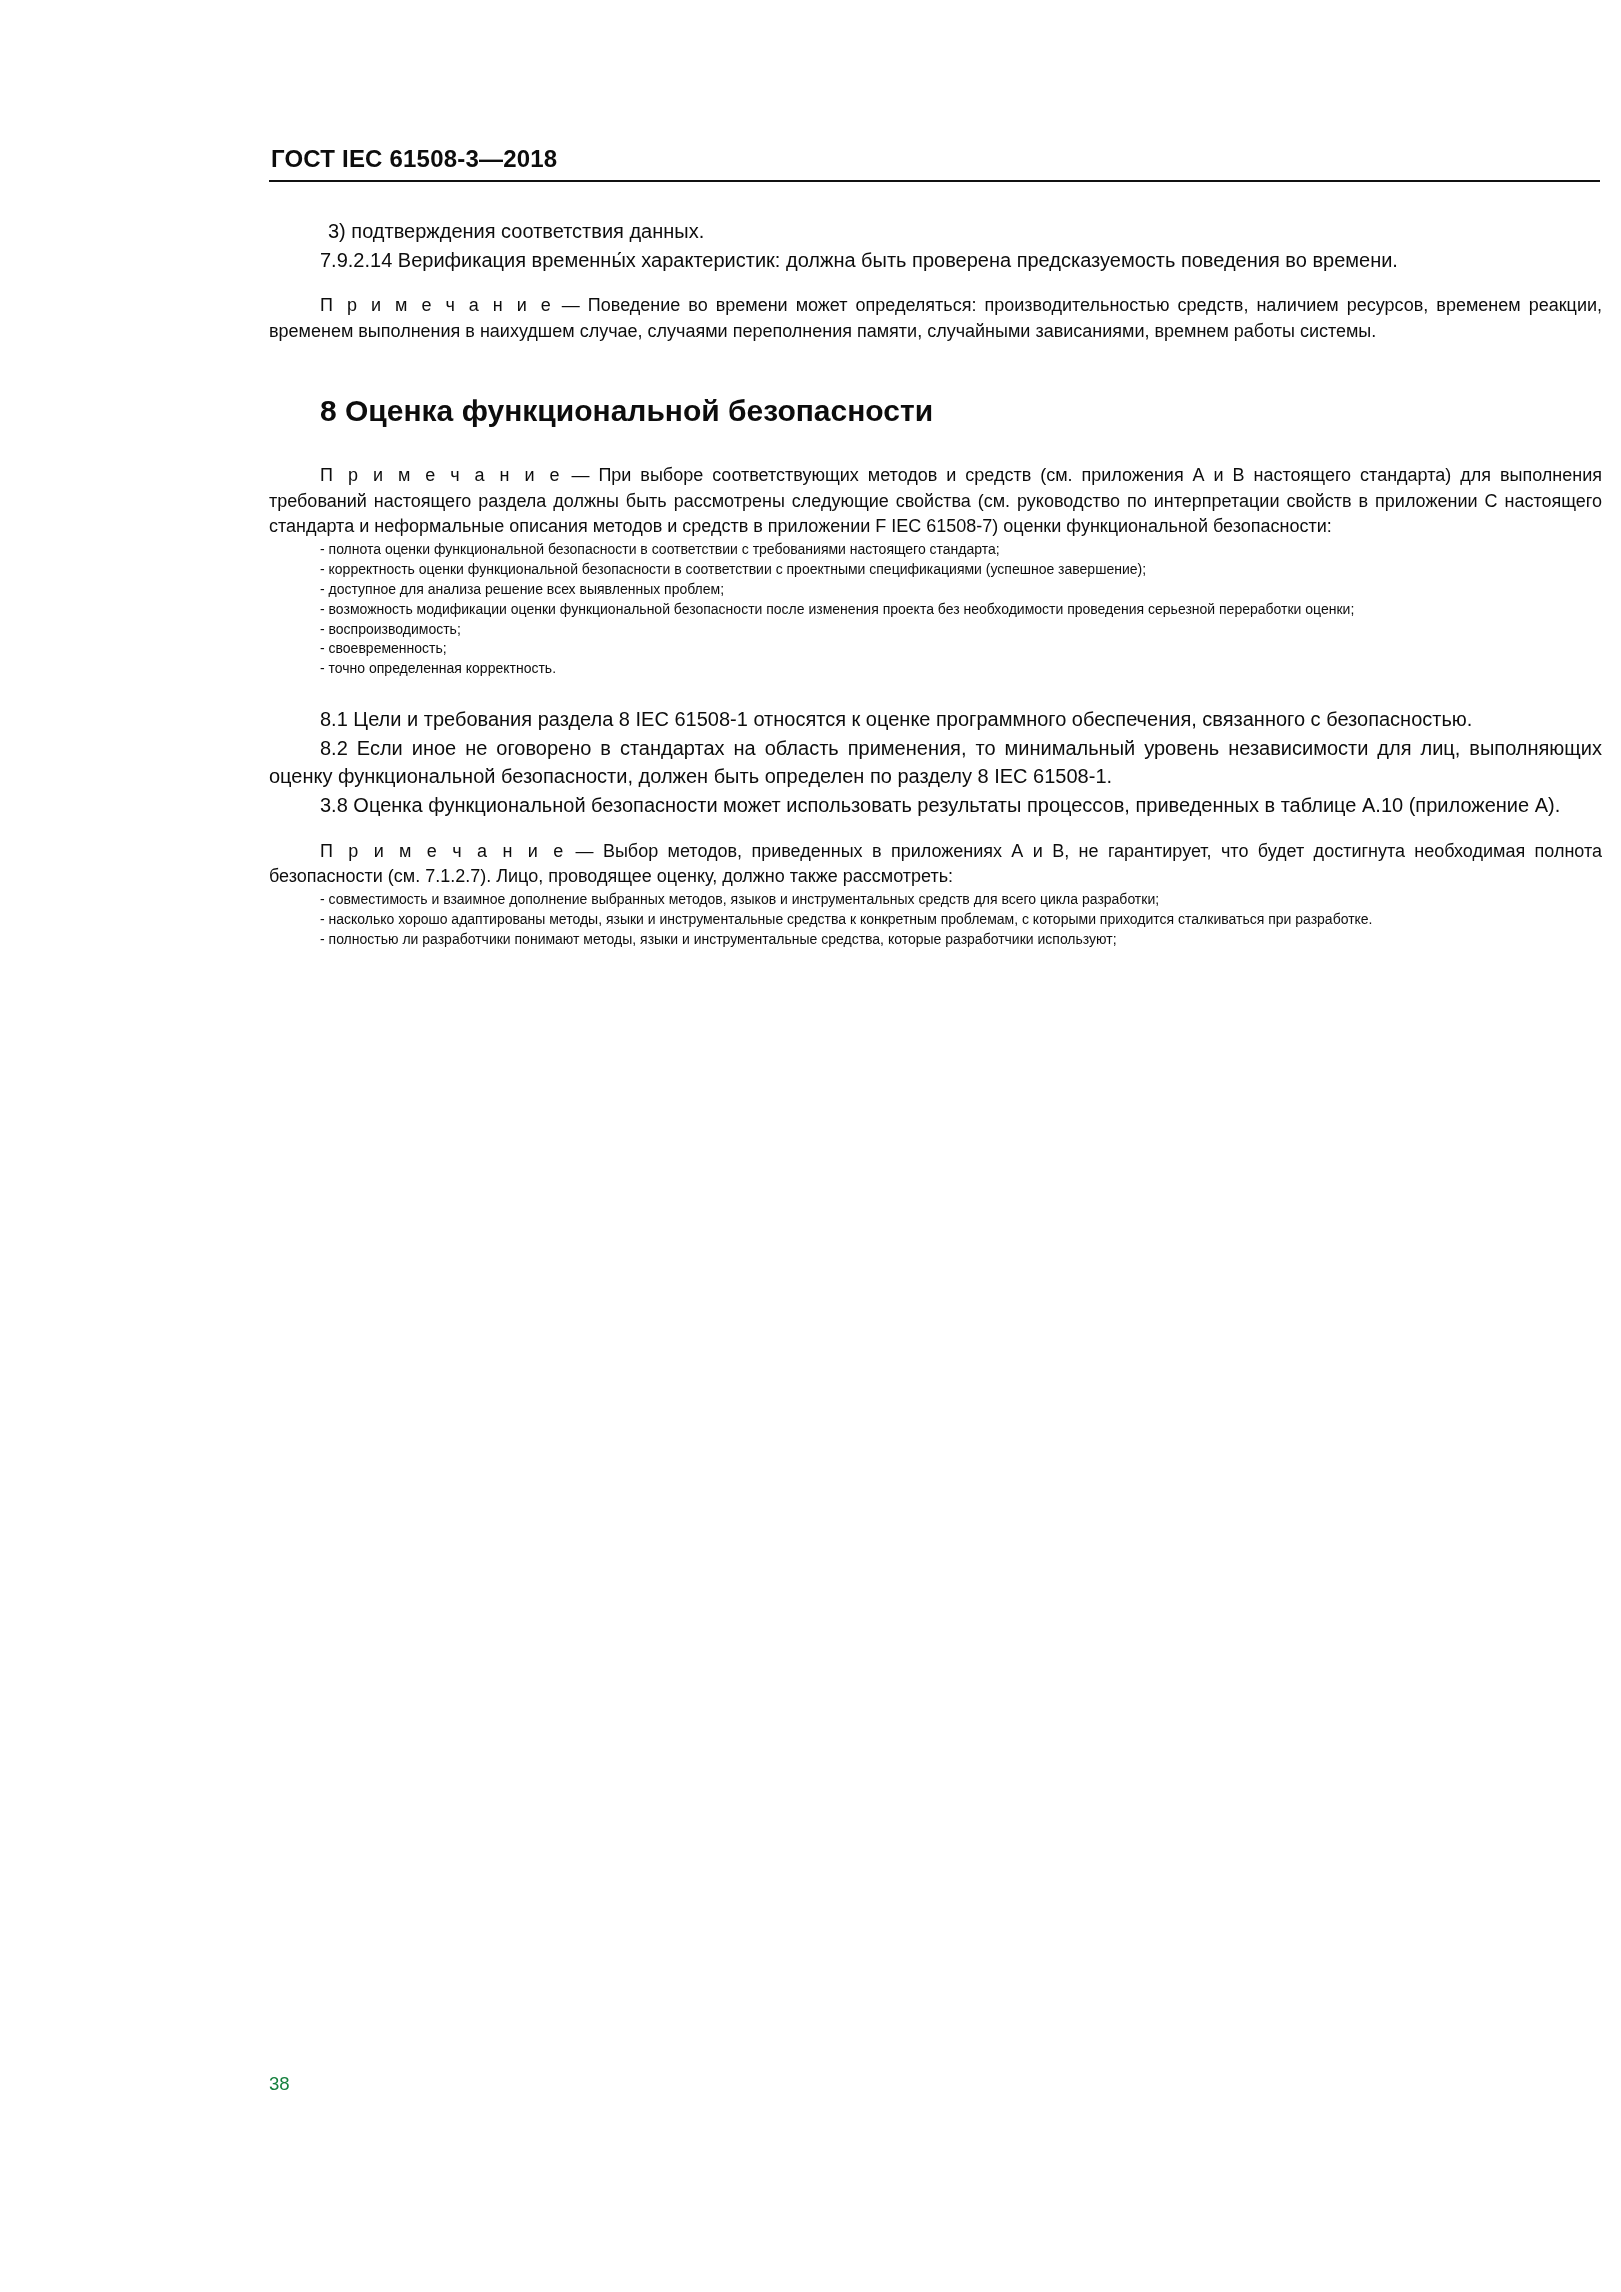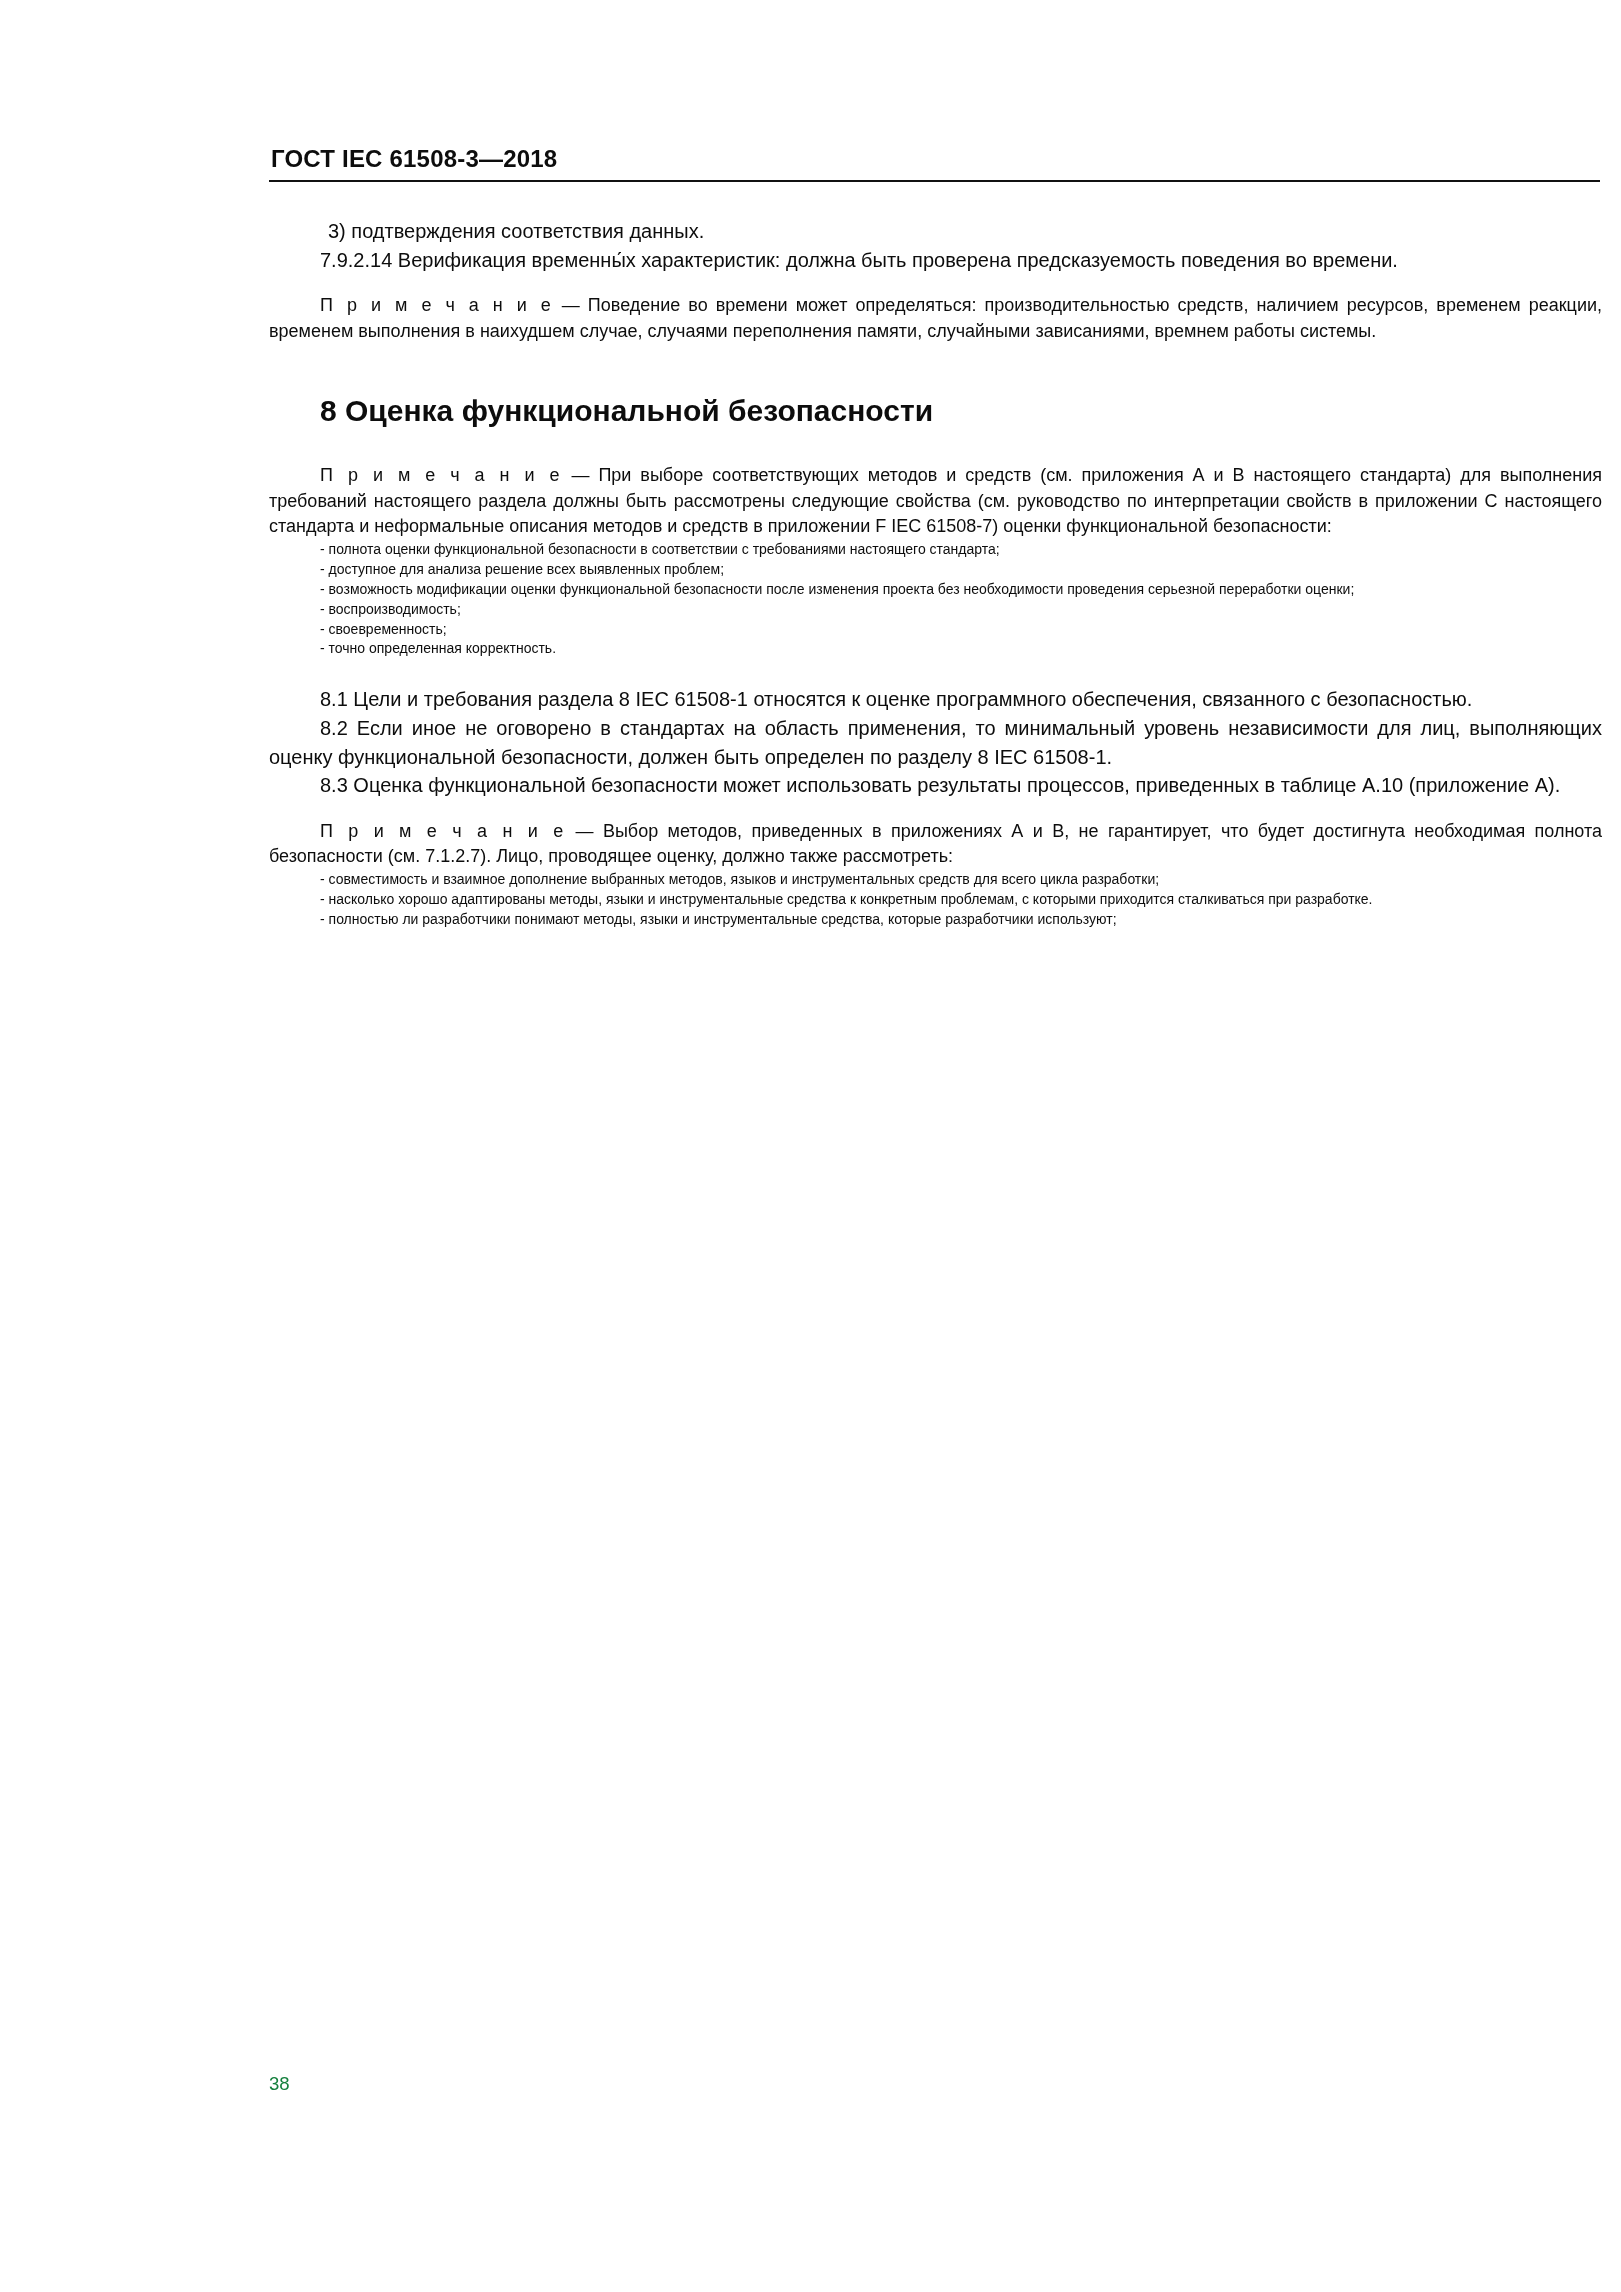--- a/index.html
+++ b/index.html
@@ -101,31 +101,32 @@
     <h2 class="section">8 Оценка функциональной безопасности</h2>
 
     <div class="gap-lg"></div>
 
     <p class="note">
       <span class="nlabel">П р и м е ч а н и е</span>
       <span>— При выборе соответствующих методов и средств (см. приложения А и В настоящего стандарта) для выполнения требований настоящего раздела должны быть рассмотрены следующие свойства (см. руководство по интерпретации свойств в приложении С настоящего стандарта и неформальные описания методов и средств в приложении F IEC 61508-7) оценки функциональной безопасности:</span>
     </p>
 
     <p class="small dash">- полнота оценки функциональной безопасности в соответствии с требованиями настоящего стандарта;</p>
+    <p class="small dash">- корректность оценки функциональной безопасности в соответствии с проектными спецификациями (успешное завершение);</p>
     <p class="small dash">- доступное для анализа решение всех выявленных проблем;</p>
     <p class="small dash">- возможность модификации оценки функциональной безопасности после изменения проекта без необходимости проведения серьезной переработки оценки;</p>
     <p class="small dash">- воспроизводимость;</p>
     <p class="small dash">- своевременность;</p>
     <p class="small dash">- точно определенная корректность.</p>
 
     <div class="gap-md"></div>
 
     <p class="ind-2">8.1 Цели и требования раздела 8 IEC 61508-1 относятся к оценке программного обеспечения, связанного с безопасностью.</p>
     <p class="ind-2">8.2 Если иное не оговорено в стандартах на область применения, то минимальный уровень независимости для лиц, выполняющих оценку функциональной безопасности, должен быть определен по разделу 8 IEC 61508-1.</p>
-    <p class="ind-2">8.3 Оценка функциональной безопасности может использовать результаты процессов, приведенных в таблице А.10 (приложение А).</p>
+    <p class="ind-2">3.8 Оценка функциональной безопасности может использовать результаты процессов, приведенных в таблице А.10 (приложение А).</p>
 
     <div class="gap-sm"></div>
 
     <p class="note">
       <span class="nlabel">П р и м е ч а н и е</span>
       <span>— Выбор методов, приведенных в приложениях А и В, не гарантирует, что будет достигнута необходимая полнота безопасности (см. 7.1.2.7). Лицо, проводящее оценку, должно также рассмотреть:</span>
     </p>
 
     <p class="small dash">- совместимость и взаимное дополнение выбранных методов, языков и инструментальных средств для всего цикла разработки;</p>
     <p class="small dash">- насколько хорошо адаптированы методы, языки и инструментальные средства к конкретным проблемам, с которыми приходится сталкиваться при разработке.</p>

